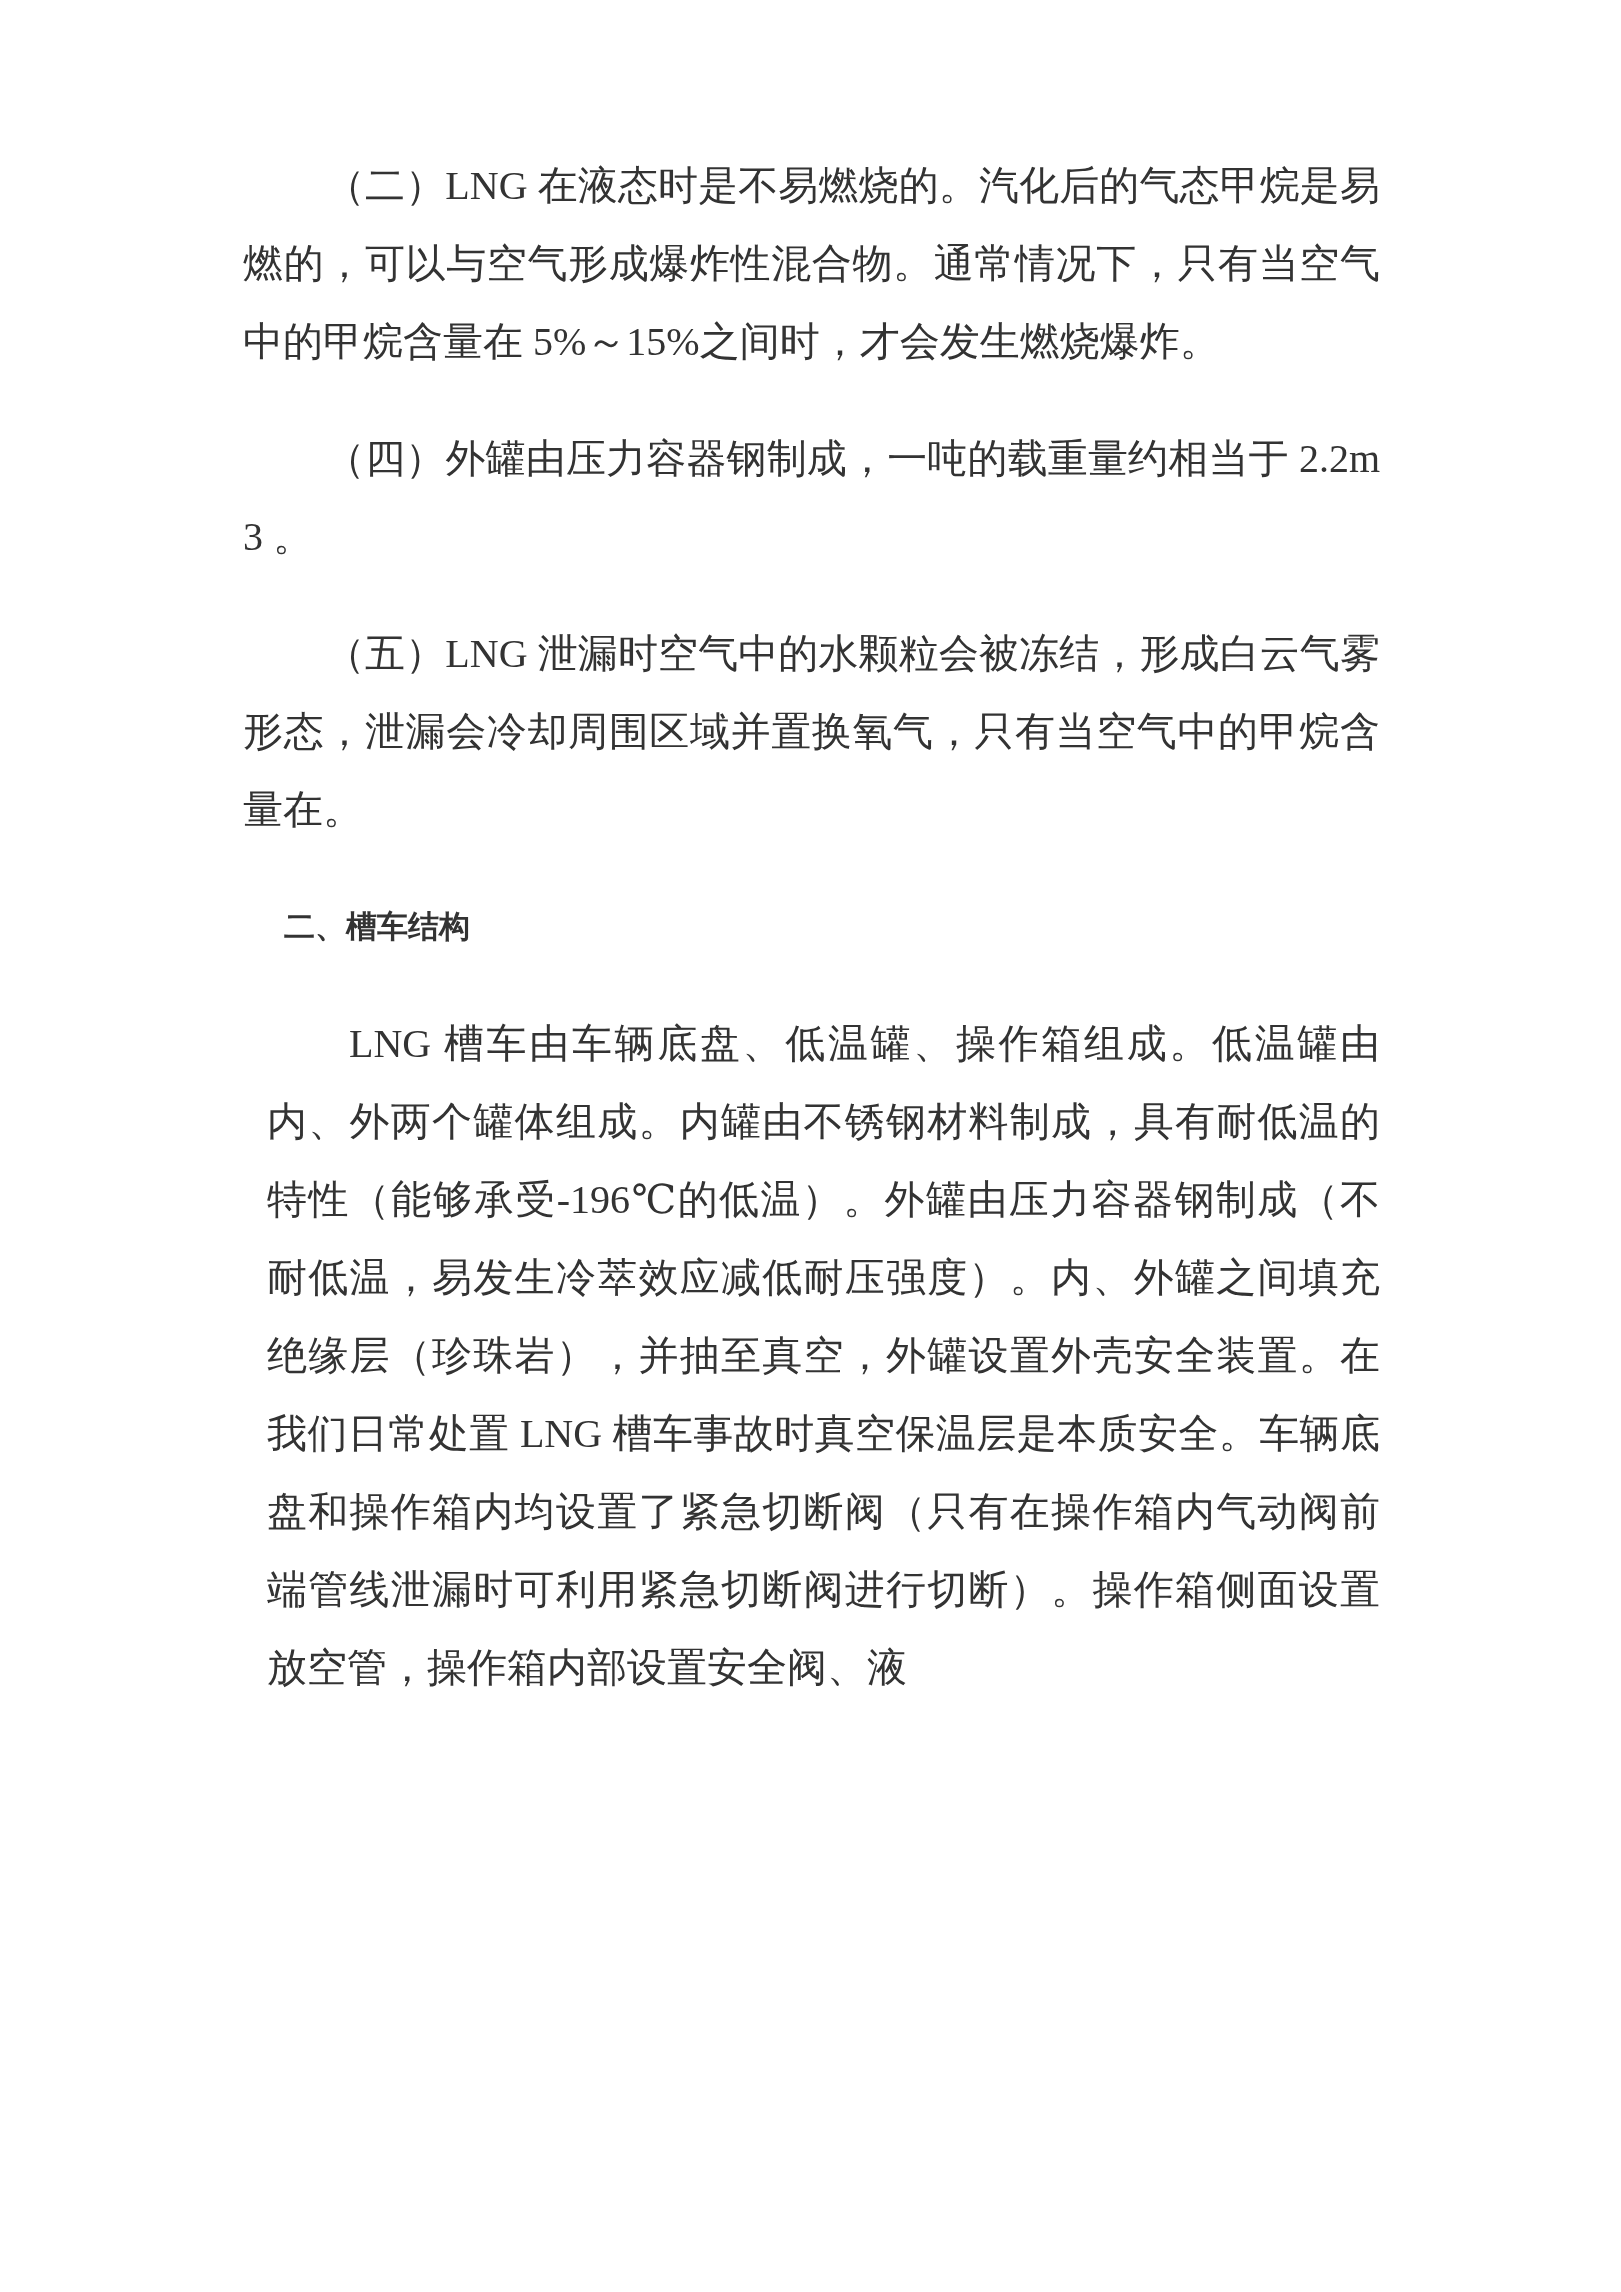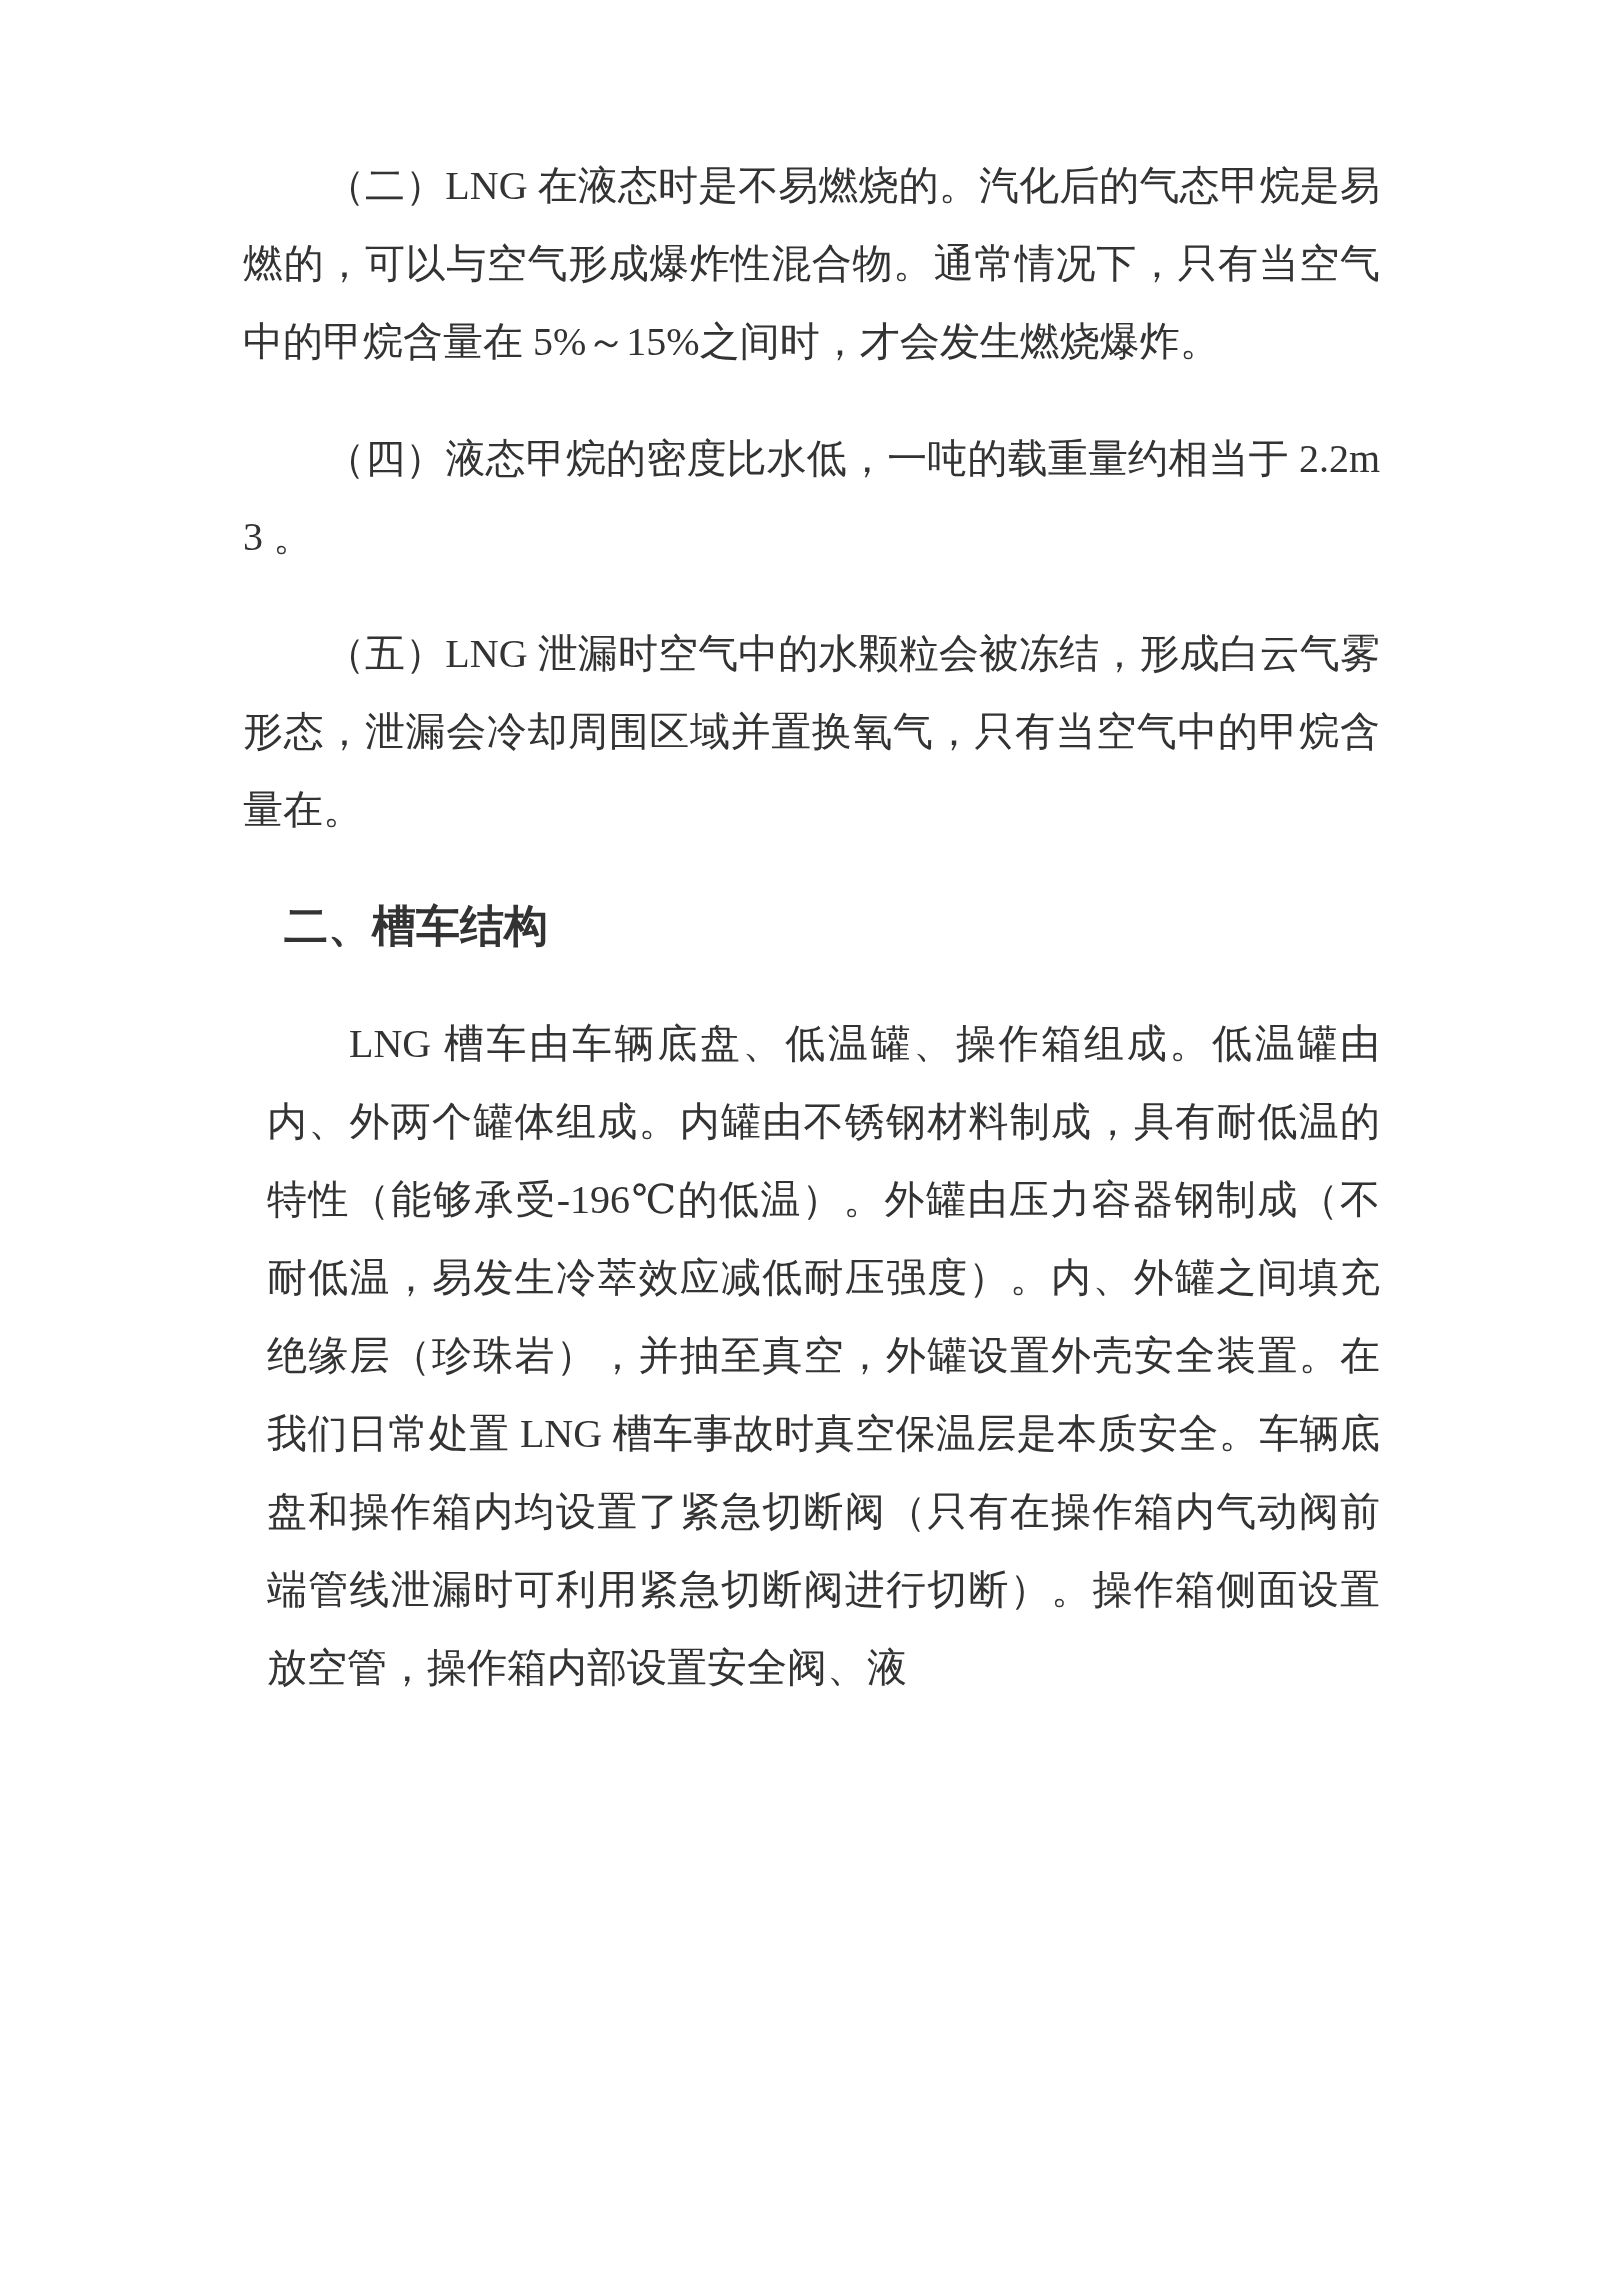--- a/index.html
+++ b/index.html
@@ -37,37 +37,37 @@
     letter-spacing: 0px;
     margin: 0 0 39px 0;
     color: #333333;
     word-break: break-all;
   }
   .para.last {
     margin-bottom: 0;
     margin-left: 24px;
   }
   .heading {
-    font-size: 44px;
+    font-size: 31px;
     line-height: 78px;
     text-indent: 41px;
     margin: 0 0 39px 0;
     color: #333333;
   }
 </style>
 </head>
 <body>
 
 <div class="page">
   <div class="content">
 
     <p class="para">（二）LNG 在液态时是不易燃烧的。汽化后的气态甲烷是易燃的，可以与空气形成爆炸性混合物。通常情况下，只有当空气中的甲烷含量在 5%～15%之间时，才会发生燃烧爆炸。</p>
 
 
-    <p class="para">（四）液态甲烷的密度比水低，一吨的载重量约相当于 2.2m3 。</p>
+    <p class="para">（四）外罐由压力容器钢制成，一吨的载重量约相当于 2.2m3 。</p>
 
     <p class="para">（五）LNG 泄漏时空气中的水颗粒会被冻结，形成白云气雾形态，泄漏会冷却周围区域并置换氧气，只有当空气中的甲烷含量在。</p>
 
     <h2 class="heading">二、槽车结构</h2>
 
     <p class="para last">LNG 槽车由车辆底盘、低温罐、操作箱组成。低温罐由内、外两个罐体组成。内罐由不锈钢材料制成，具有耐低温的特性（能够承受-196℃的低温）。外罐由压力容器钢制成（不耐低温，易发生冷萃效应减低耐压强度）。内、外罐之间填充绝缘层（珍珠岩），并抽至真空，外罐设置外壳安全装置。在我们日常处置 LNG 槽车事故时真空保温层是本质安全。车辆底盘和操作箱内均设置了紧急切断阀（只有在操作箱内气动阀前端管线泄漏时可利用紧急切断阀进行切断）。操作箱侧面设置放空管，操作箱内部设置安全阀、液</p>
 
   </div>
 </div>
 

